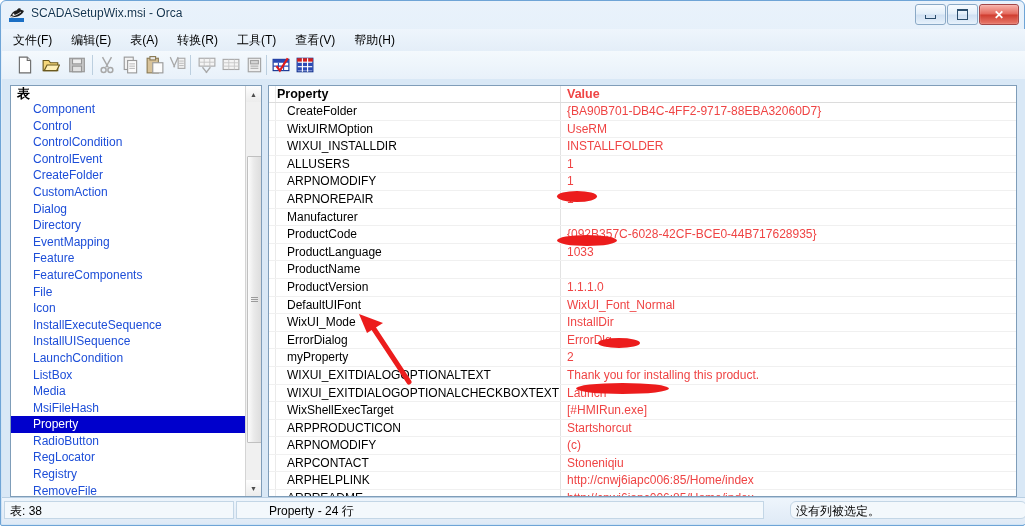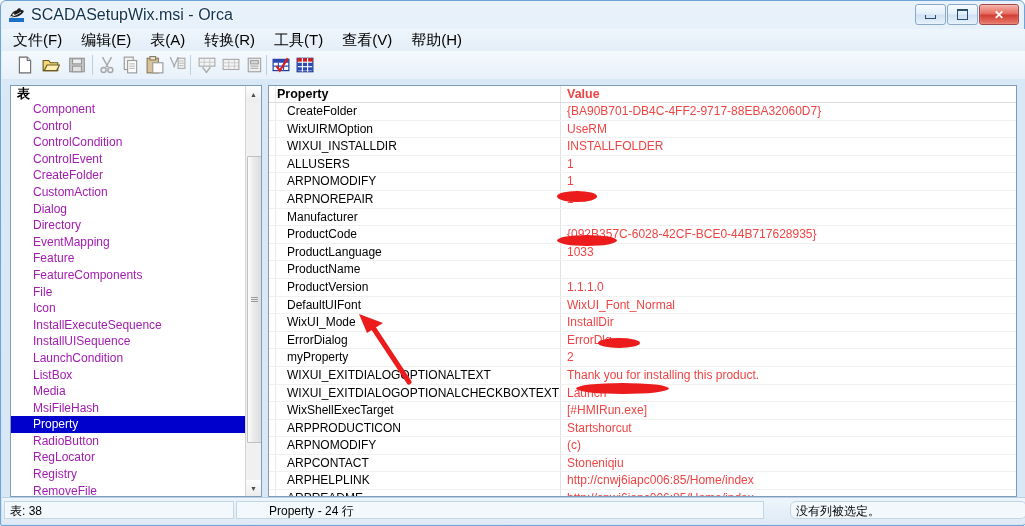--- a/index.html
+++ b/index.html
@@ -24,21 +24,21 @@
   #titlebar {
     position: absolute; left: 0; top: 0;
     width: 1025px; height: 28px;
   }
   #app-icon {
     position: absolute; left: 7px; top: 5px;
     width: 18px; height: 18px;
   }
   #title-text {
     position: absolute; left: 30px; top: 5px;
-    font-size: 16px; color: #10324f;
+    font-size: 12px; color: #10324f;
     white-space: nowrap;
     text-shadow: 0 0 3px #ffffff, 0 0 2px #ffffff;
   }
   .wbtn {
     position: absolute; top: 3px;
     width: 29px; height: 19px;
     border: 1px solid #8aa9c6;
     border-radius: 3px;
     background: linear-gradient(180deg,#f7fbfe 0%, #e2eef9 48%, #cfe0f2 52%, #e6f1fb 100%);
     box-shadow: inset 0 0 1px #ffffff;
@@ -71,21 +71,21 @@
   }
 
   
   #menubar {
     position: absolute; left: 1px; top: 28px;
     width: 1023px; height: 22px;
     background: linear-gradient(180deg,#eef5fc 0%, #e4eef8 100%);
     display: flex; align-items: center;
   }
   .menu-item {
-    font-size: 15px; color: #000000;
+    font-size: 12px; color: #000000;
     padding: 2px 8px;
     margin-left: 3px;
     white-space: nowrap;
   }
 
   
   #toolbar {
     position: absolute; left: 1px; top: 50px;
     width: 1023px; height: 28px;
     background: linear-gradient(180deg,#f4f9fd 0%, #e8f1fa 100%);
@@ -126,21 +126,21 @@
     background: #ffffff;
   }
   #tree-list {
     position: absolute; left: 0; top: 15px;
     width: 236px;
   }
   .tree-item {
     height: 16.6px;
     line-height: 16.6px;
     font-size: 12px;
-    color: #a21caf;
+    color: #1d4ed8;
     padding-left: 22px;
     white-space: nowrap;
     overflow: hidden;
     box-sizing: border-box;
   }
   .tree-item.selected {
     background: #0000cc;
     color: #ffffff;
   }
   

